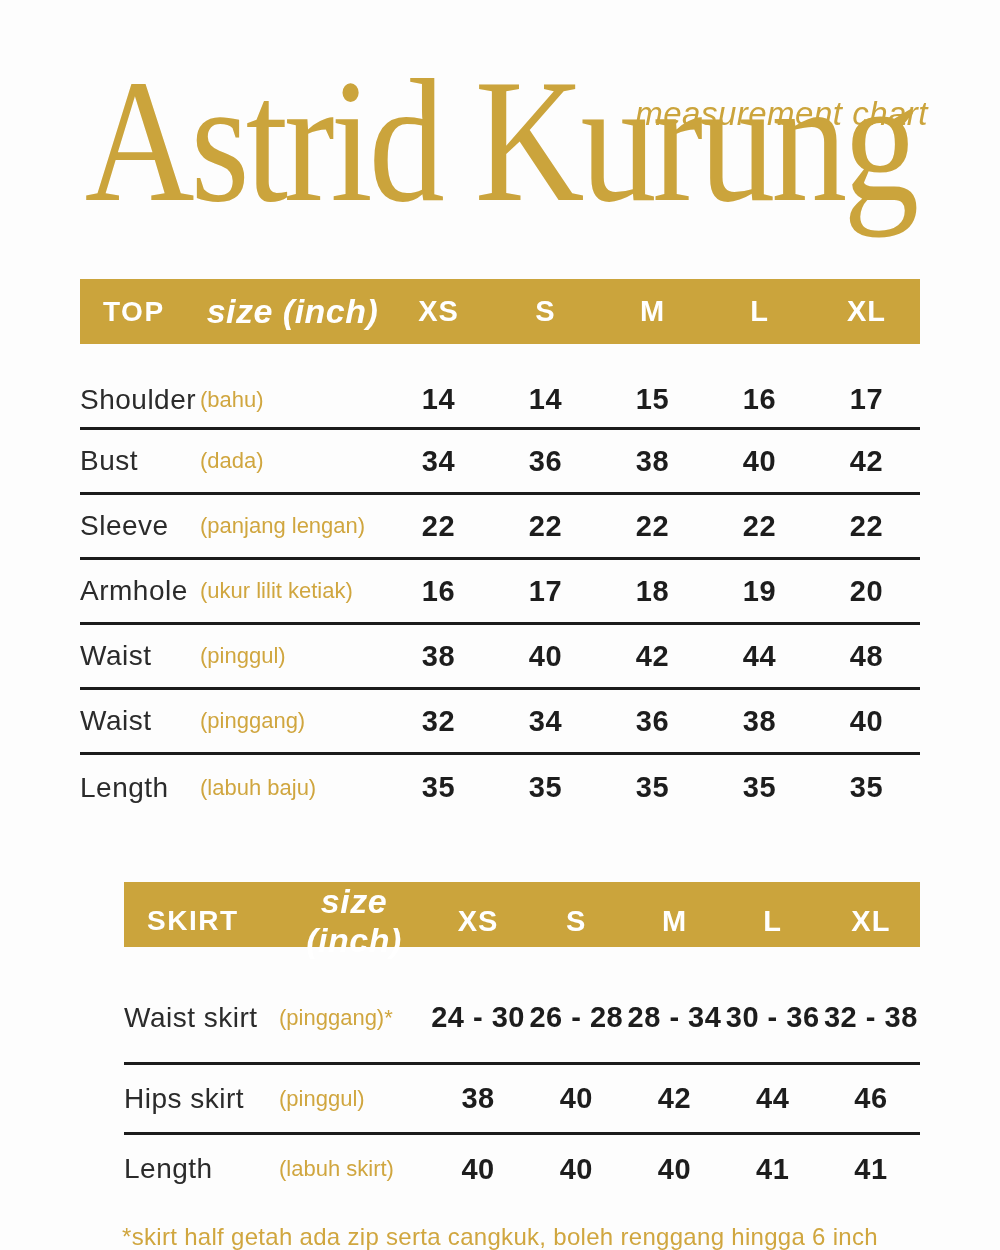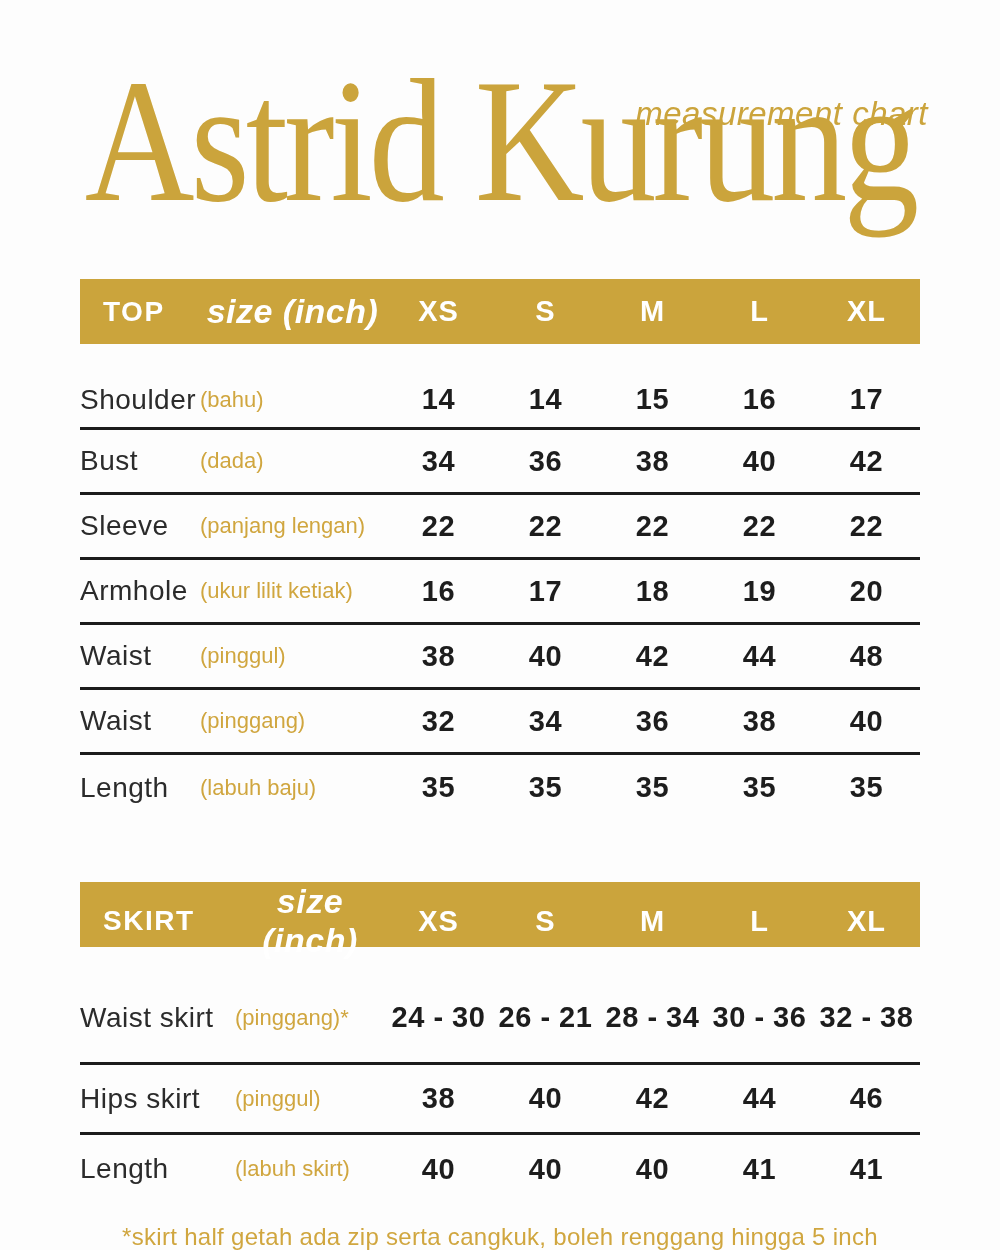--- a/index.html
+++ b/index.html
@@ -37,21 +37,21 @@
     font-size: 152px; line-height: 1; letter-spacing: -4px;
     color: var(--gold);
     transform: scaleY(1.15); transform-origin: 50% 0;
     white-space: nowrap;
   }
 
   
   .content { width: 840px; margin: 0 auto; }
 
   .table-top   { margin-top: 21px; }
-  .table-skirt { margin-top: 62px; }
+  .table-skirt { margin-top: 62px; margin-left: 44px; }
 
   .thead {
     display: grid; align-items: center;
     height: 65px;
     background: var(--gold);
     color: var(--header-text);
   }
   .table-top .thead,  .table-top .trow  { grid-template-columns: 120px 185px repeat(5, 1fr); }
   .table-skirt .thead, .table-skirt .trow { grid-template-columns: 155px 150px repeat(5, 1fr); }
 
@@ -174,21 +174,21 @@
           <span class="scol">XS</span>
           <span class="scol">S</span>
           <span class="scol">M</span>
           <span class="scol">L</span>
           <span class="scol">XL</span>
         </div>
         <div class="trow first">
           <span class="rlabel">Waist skirt</span>
           <span class="rmalay">(pinggang)*</span>
           <span class="rval">24 - 30</span>
-          <span class="rval">26 - 21</span>
+          <span class="rval">26 - 28</span>
           <span class="rval">28 - 34</span>
           <span class="rval">30 - 36</span>
           <span class="rval">32 - 38</span>
         </div>
         <div class="trow">
           <span class="rlabel">Hips skirt</span>
           <span class="rmalay">(pinggul)</span>
           <span class="rval">38</span>
           <span class="rval">40</span>
           <span class="rval">42</span>
@@ -199,16 +199,16 @@
           <span class="rlabel">Length</span>
           <span class="rmalay">(labuh skirt)</span>
           <span class="rval">40</span>
           <span class="rval">40</span>
           <span class="rval">40</span>
           <span class="rval">41</span>
           <span class="rval">41</span>
         </div>
       </section>
 
-    <div class="footnote">*skirt half getah ada zip serta cangkuk, boleh renggang hingga 5 inch</div>
+    <div class="footnote">*skirt half getah ada zip serta cangkuk, boleh renggang hingga 6 inch</div>
   </div>
 
 </div>
 
 </body></html>

